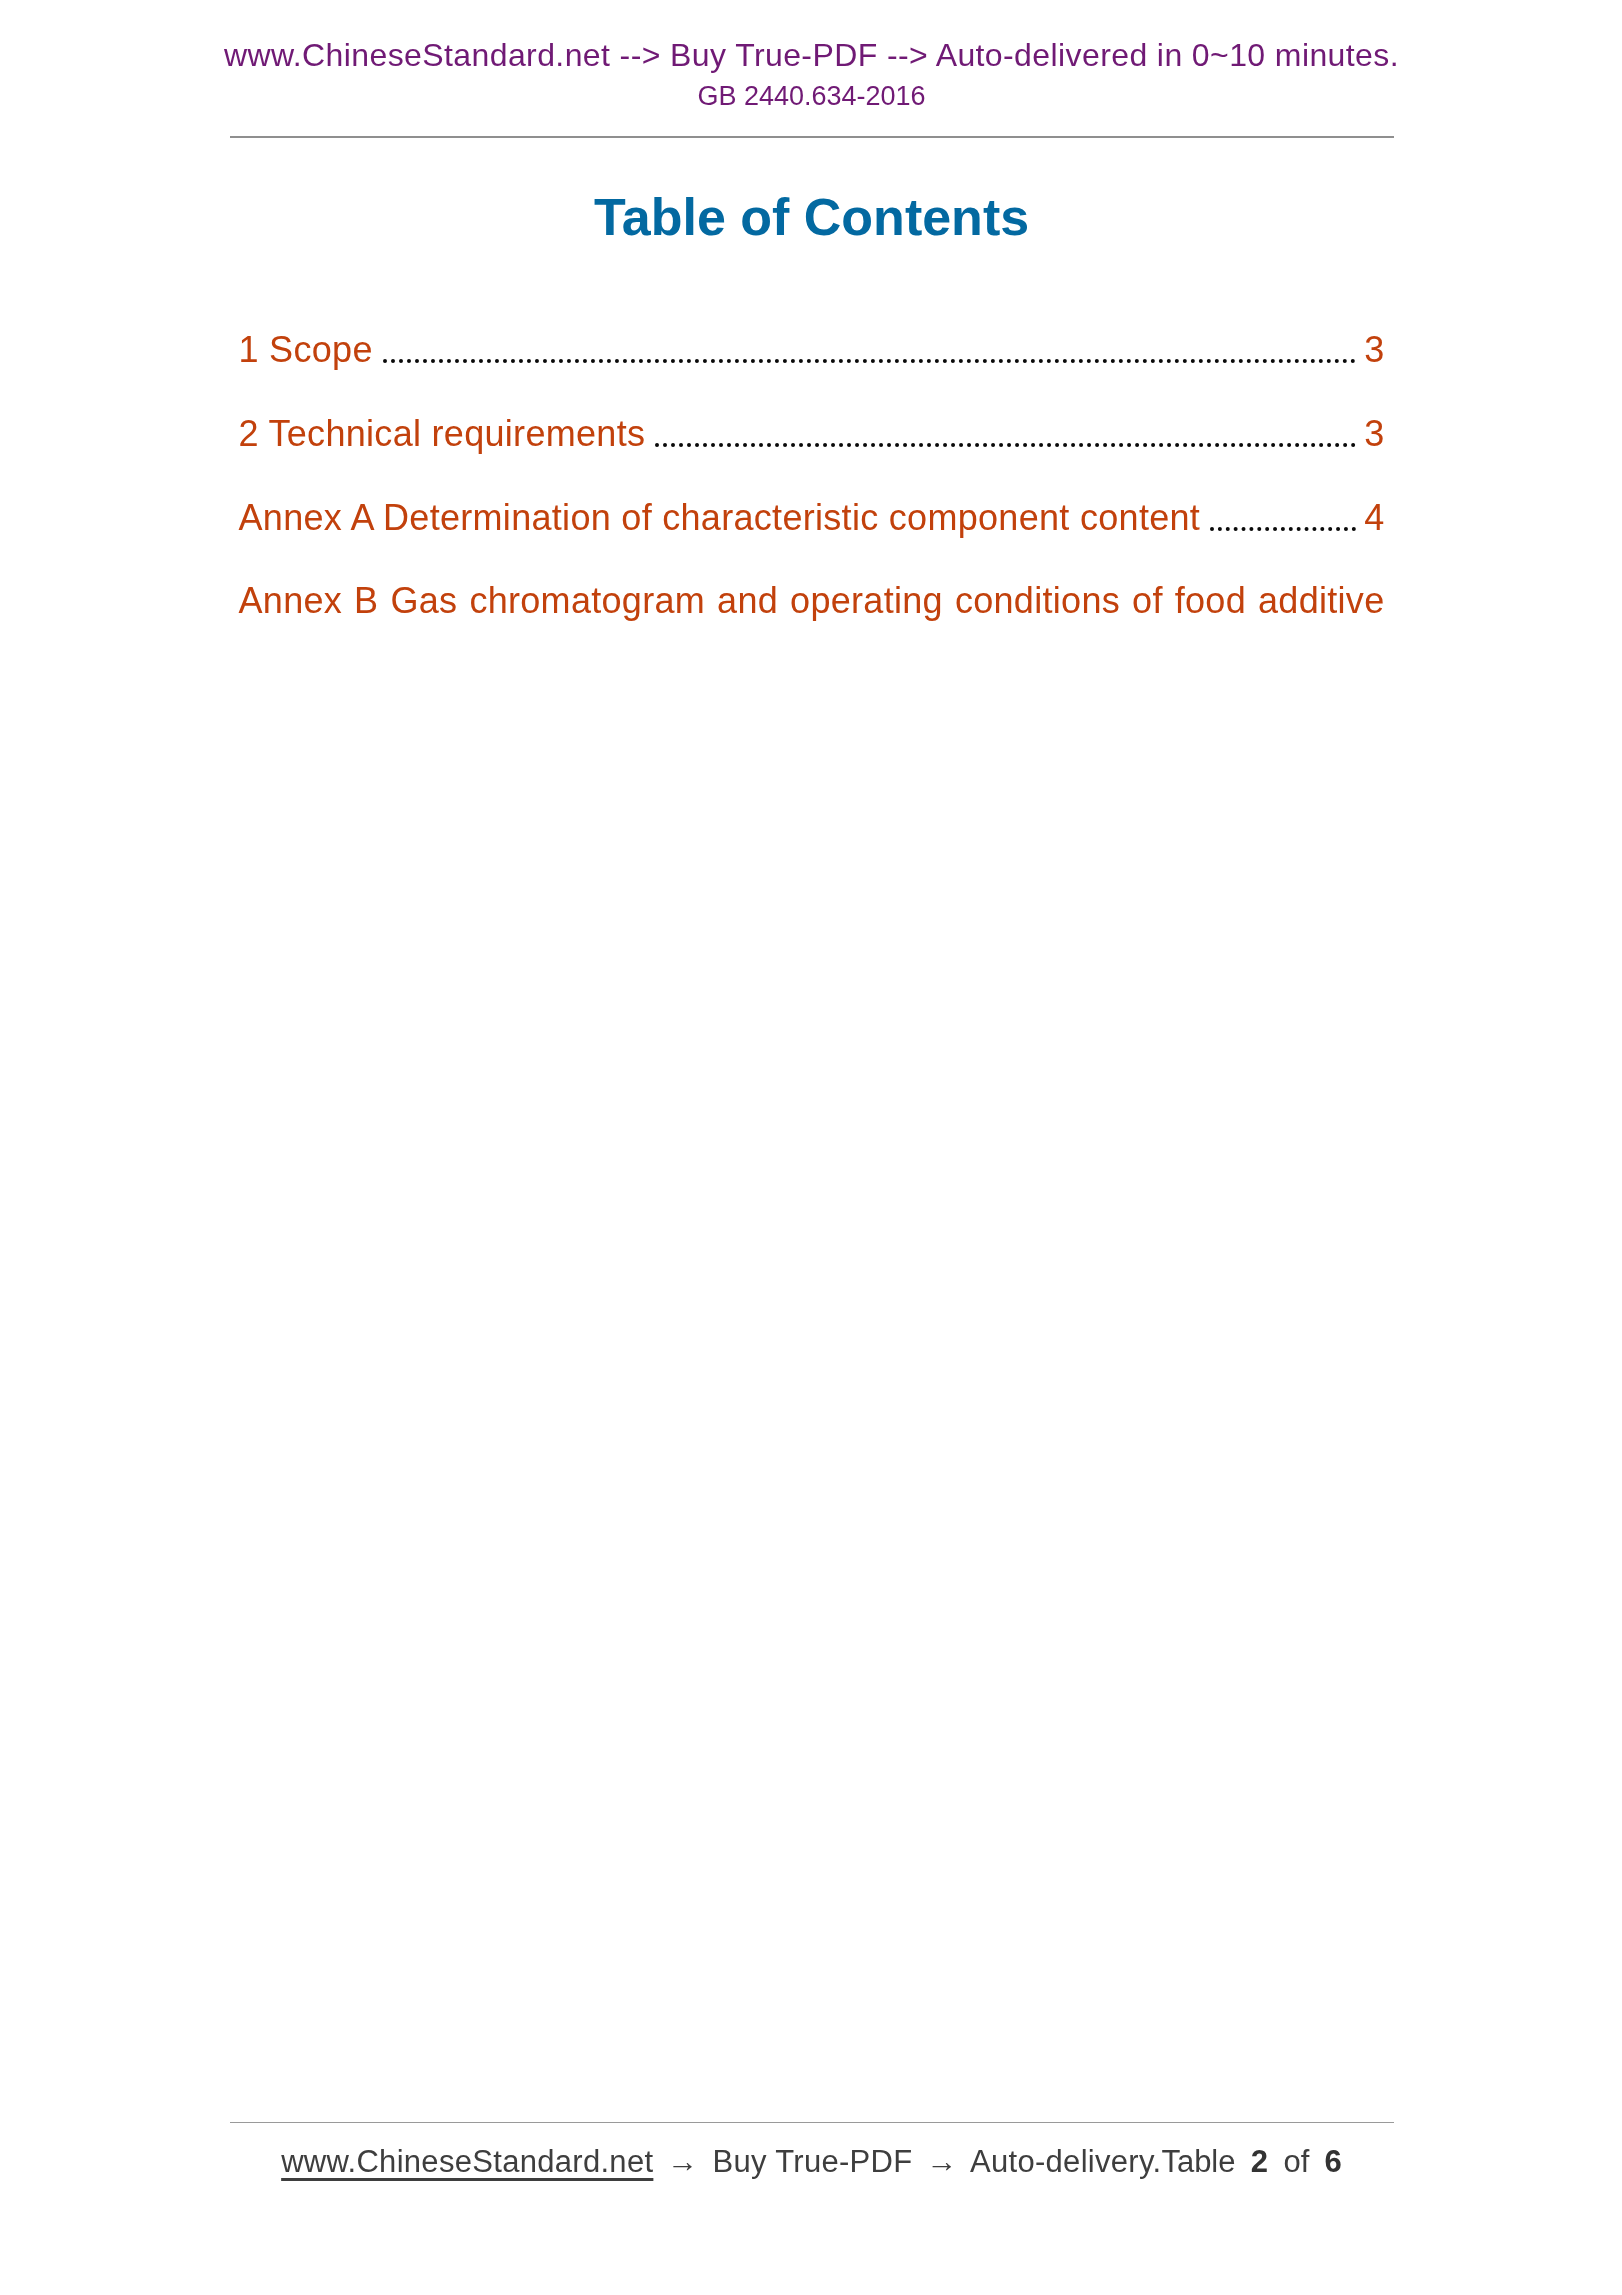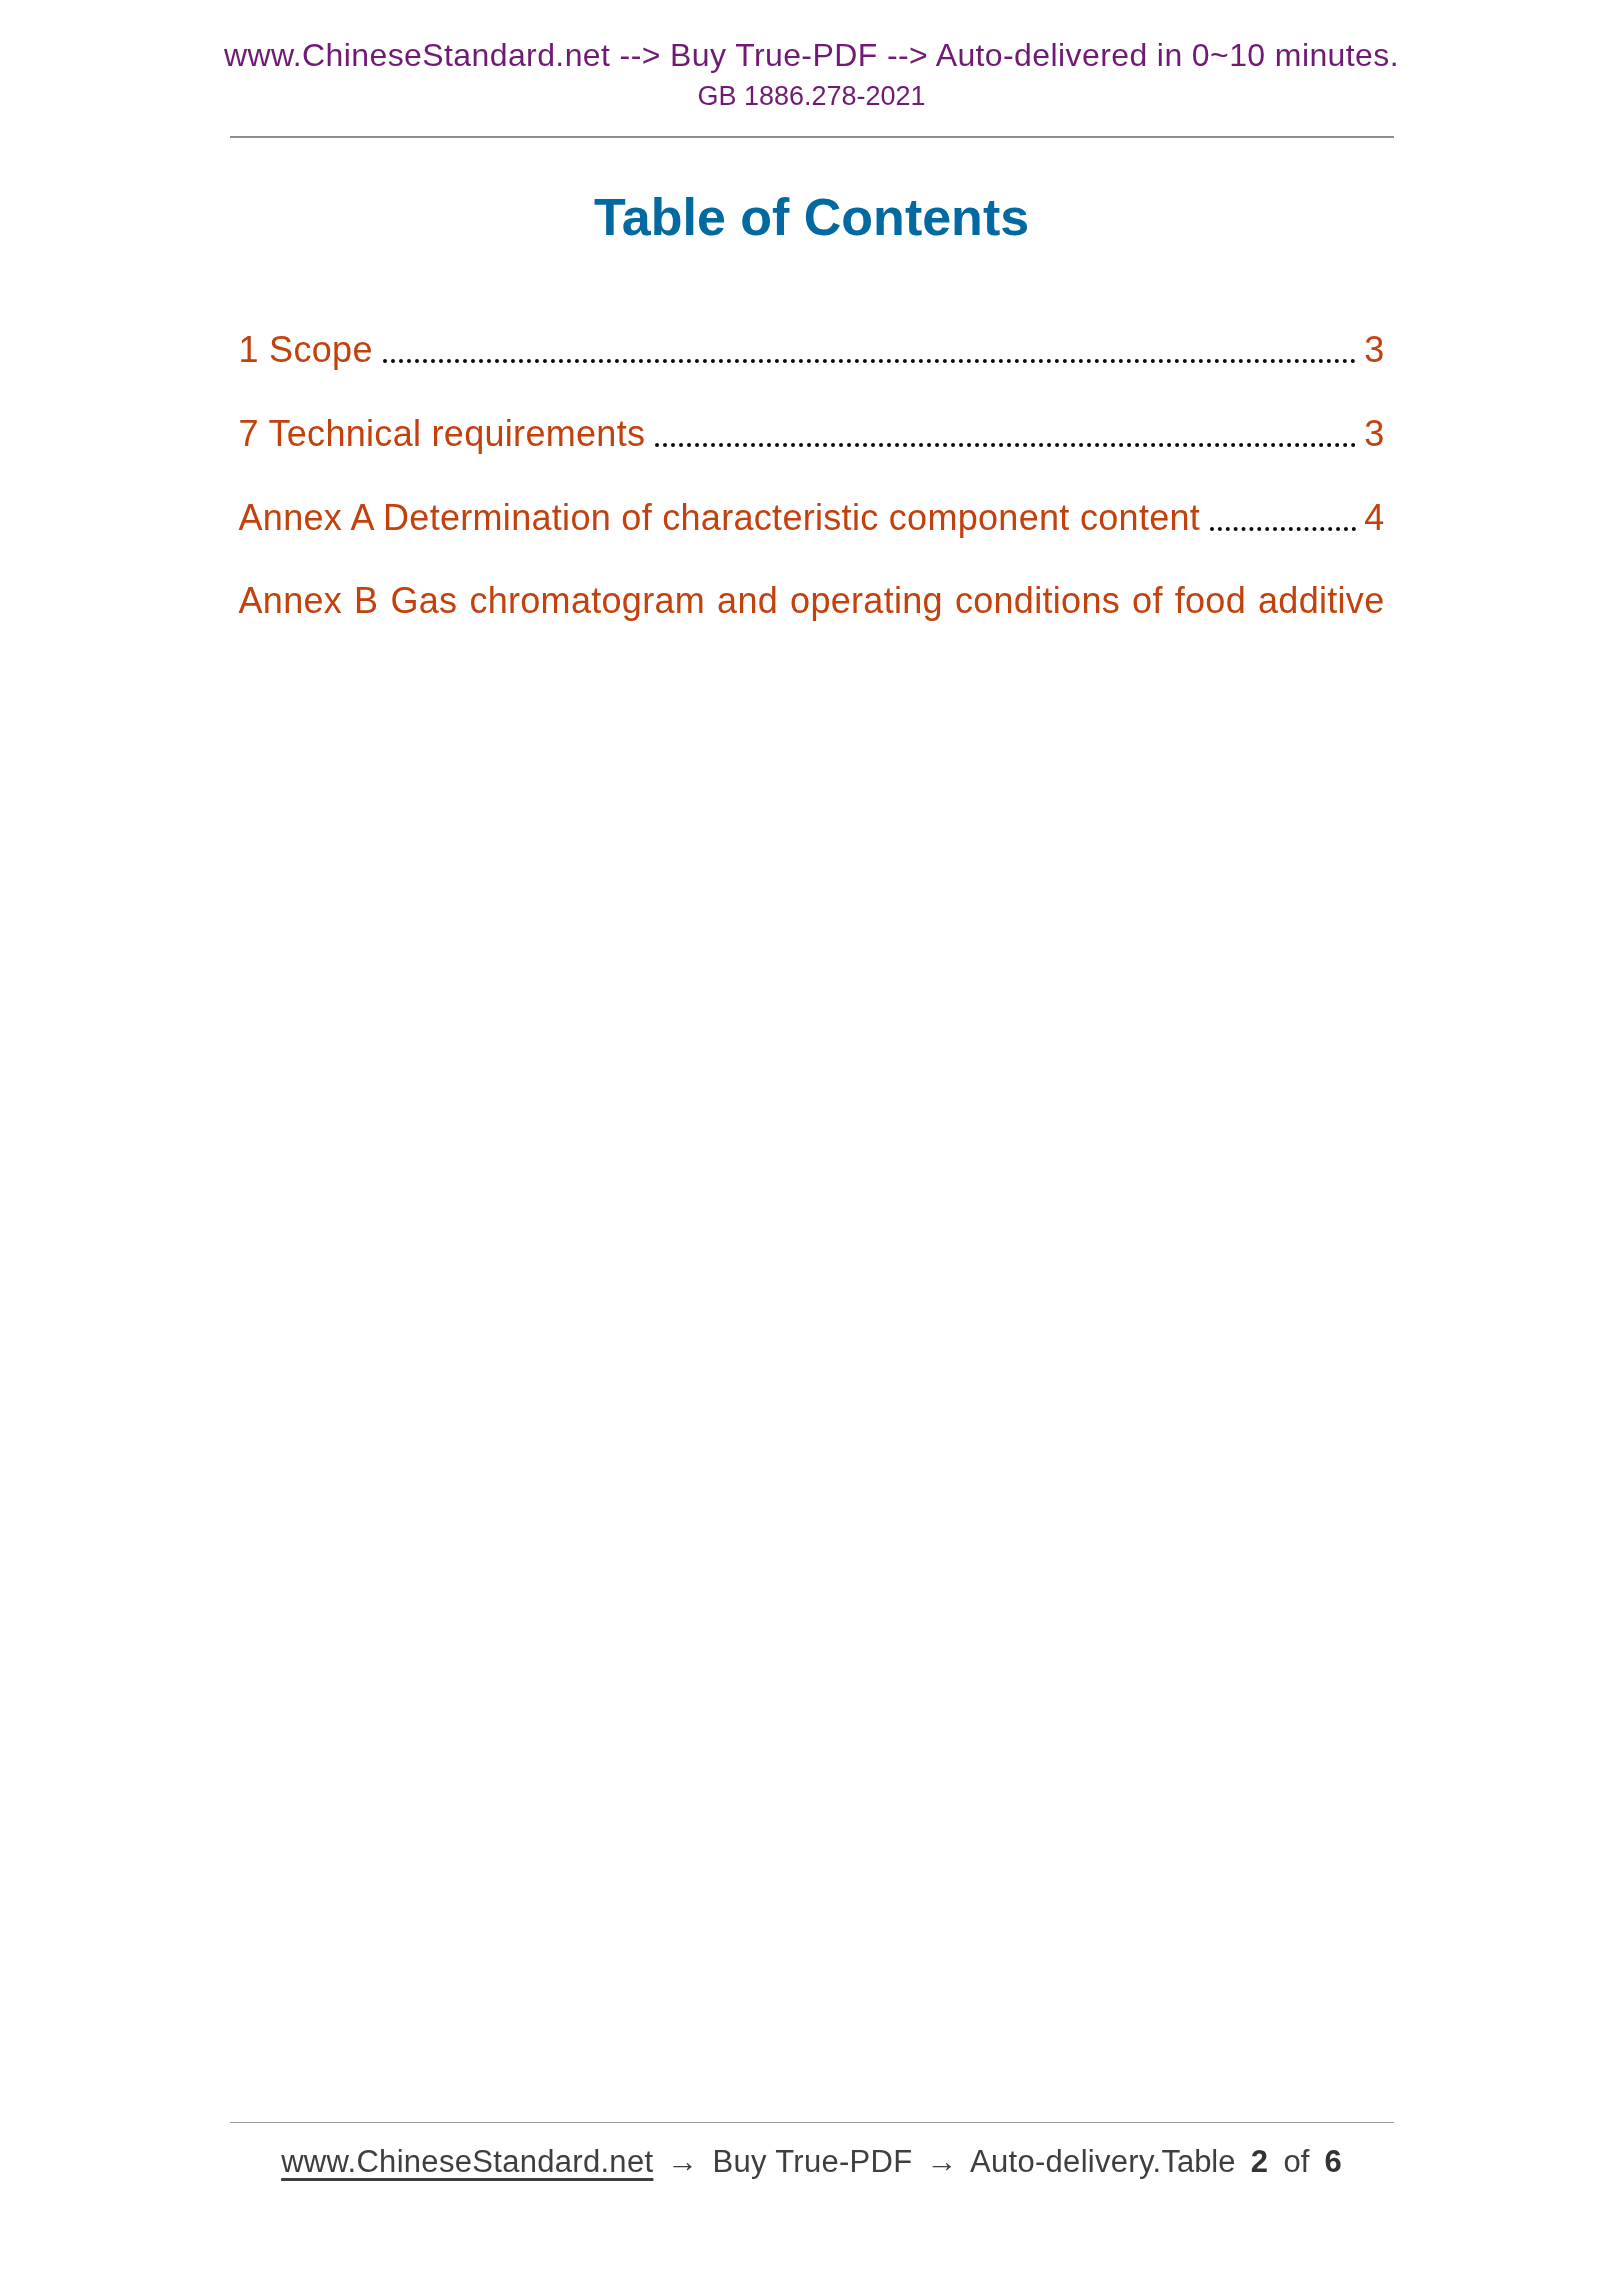--- a/index.html
+++ b/index.html
@@ -108,36 +108,36 @@
   .f-page { word-spacing: 6.7px; }
   .f-page b { color: #333333; }
 </style>
 </head>
 <body>
 
 <div class="page">
 
   <div class="header">
     <div class="hdr-line1">www.ChineseStandard.net --&gt; Buy True-PDF --&gt; Auto-delivered in 0~10 minutes.</div>
-    <div class="hdr-line2">GB 1886.278-2021</div>
+    <div class="hdr-line2">GB 2440.634-2016</div>
     <hr class="rule">
   </div>
 
   <div class="doc-title">Table of Contents</div>
 
   <div class="toc">
 
     <div class="toc-row">
       <span class="toc-label">1 Scope</span>
       <span class="leader"></span>
       <span class="toc-page">3</span>
     </div>
 
     <div class="toc-row">
-      <span class="toc-label">7 Technical requirements</span>
+      <span class="toc-label">2 Technical requirements</span>
       <span class="leader"></span>
       <span class="toc-page">3</span>
     </div>
 
     <div class="toc-row">
       <span class="toc-label">Annex A Determination of characteristic component content</span>
       <span class="leader"></span>
       <span class="toc-page">4</span>
     </div>
 

